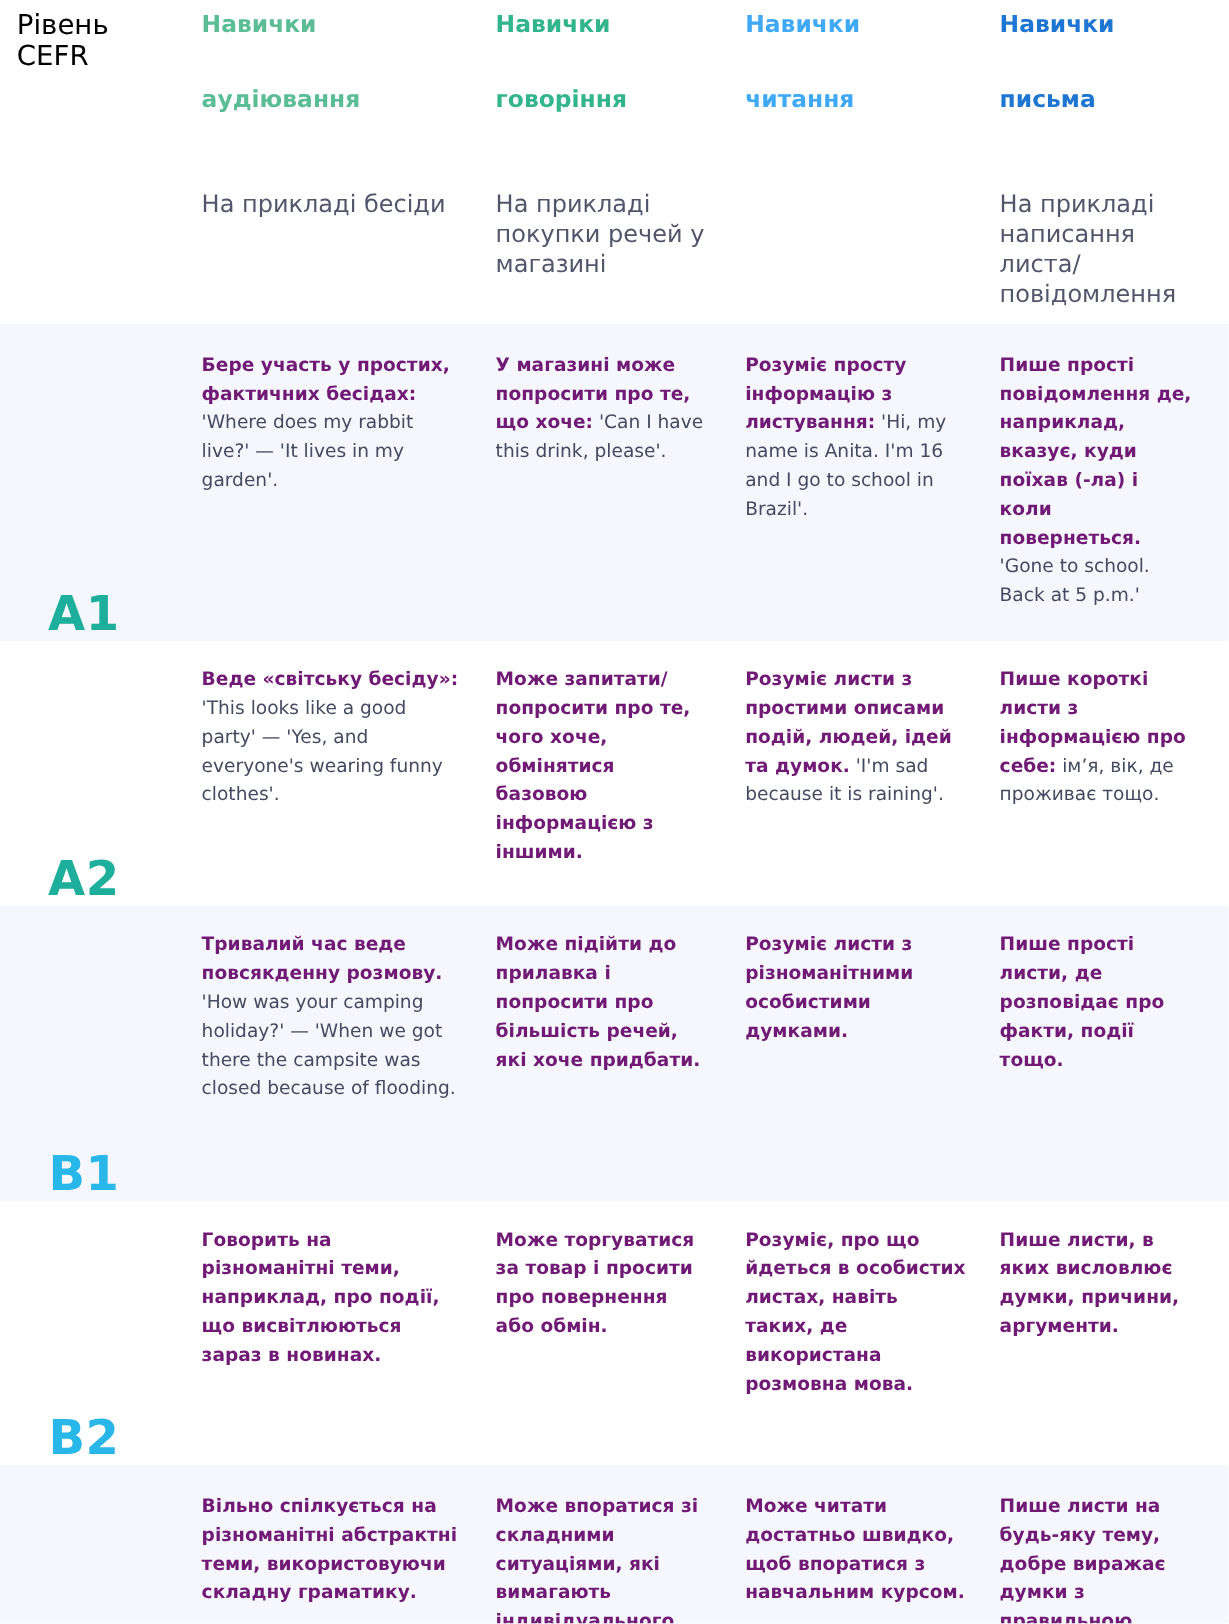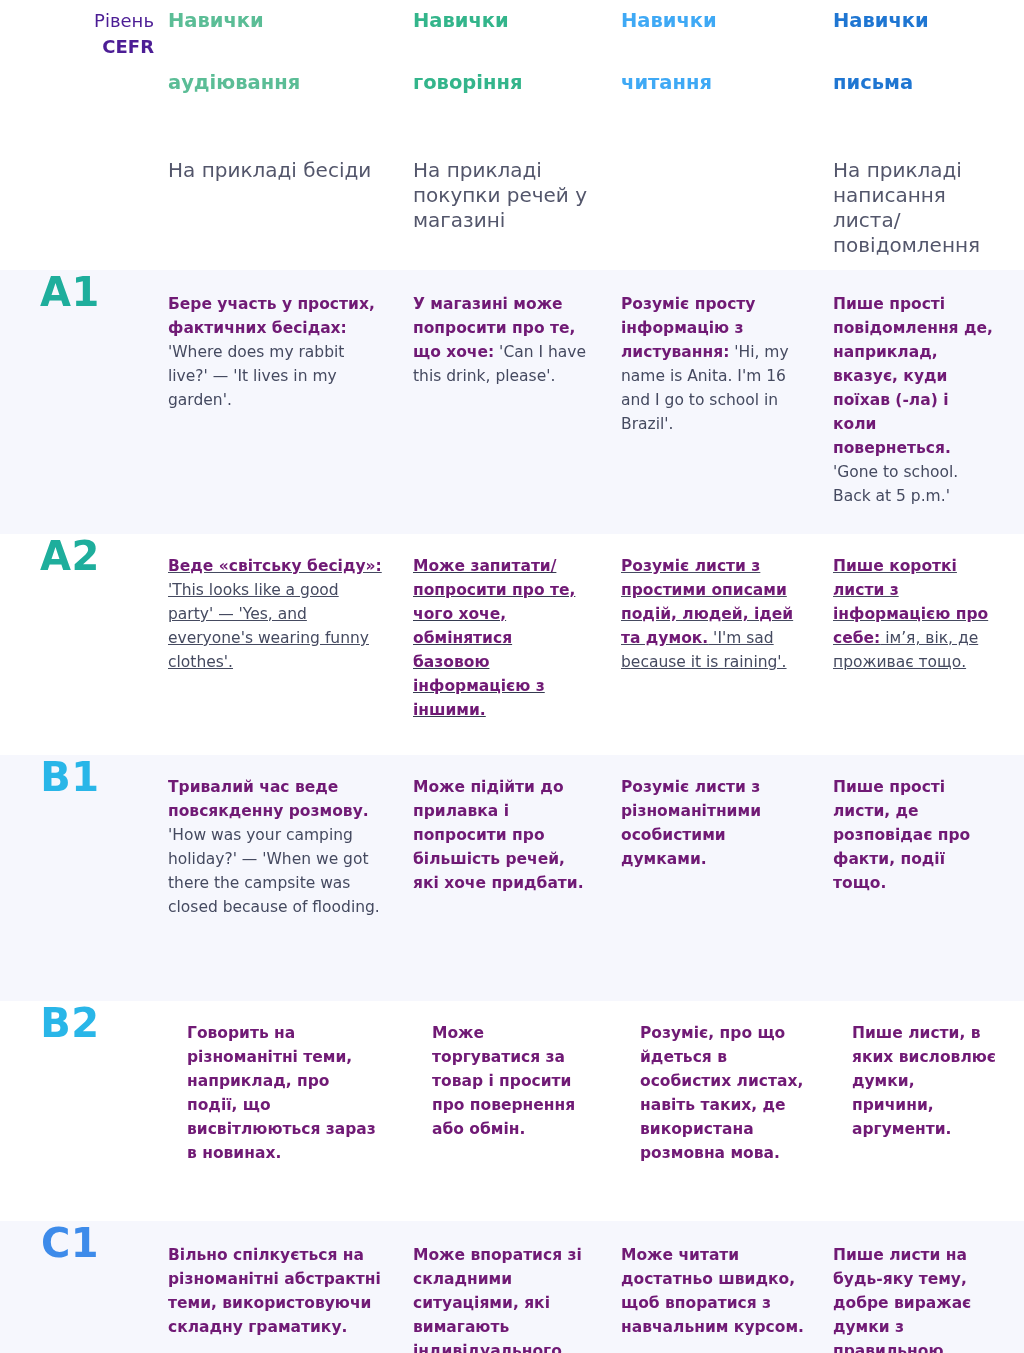--- a/index.html
+++ b/index.html
@@ -28,29 +28,28 @@
     box-sizing: border-box;
     width: 1024px;
   }
   .row.band { background: #f6f7fd; }
 
   
   .header-row { padding-top: 6px; }
   .hcell { padding-right: 14px; box-sizing: border-box; }
 
   .cefr-label {
-    font-size: 18px;
+    font-size: 23px;
     line-height: 26px;
-    color: #4c1d95;
+    color: #000000;
     font-weight: 400;
     padding-left: 14px;
     padding-top: 2px;
-    text-align: right;
   }
-  .cefr-label .b { font-weight: 700; display: block; }
+  .cefr-label .b { font-weight: 400; display: block; }
 
   .col-title {
     font-size: 19.5px;
     line-height: 26px;
     font-weight: 700;
     padding-top: 2px;
   }
   .col-title .l2 { display: block; margin-top: 36px; }
 
   .col-sub {
@@ -58,21 +57,21 @@
     line-height: 25px;
     color: #53566b;
     font-weight: 400;
     margin-top: 62px;
     min-height: 112px;
   }
 
   
   .lvl-cell {
     display: flex;
-    align-items: flex-start;
+    align-items: flex-end;
     justify-content: center;
     padding-right: 28px;
     box-sizing: border-box;
   }
   .lvl {
     font-size: 40px;
     line-height: 44px;
     font-weight: 700;
     letter-spacing: 0.5px;
   }
@@ -90,23 +89,23 @@
   .cell.allbold { font-weight: 700; color: #343a50; }
 
   
   .r-a1 { min-height: 246px; }
   .r-a2 { min-height: 221px; }
   .r-b1 { min-height: 246px; }
   .r-b2 { min-height: 220px; }
   .r-c1 { min-height: 208px; }
 
   .r-a1 .cell { padding-top: 22px; }
-  .r-a2 .cell { padding-top: 20px; text-decoration: underline; }
+  .r-a2 .cell { padding-top: 20px; }
   .r-b1 .cell { padding-top: 20px; }
-  .r-b2 .cell { padding-top: 20px; margin-left: 19px; }
+  .r-b2 .cell { padding-top: 20px; }
   .r-c1 .cell { padding-top: 22px; }
 </style>
 </head>
 <body>
 
 <div class="sheet">
 
   <div class="row header-row">
 
     <div class="hcell cefr-label">

